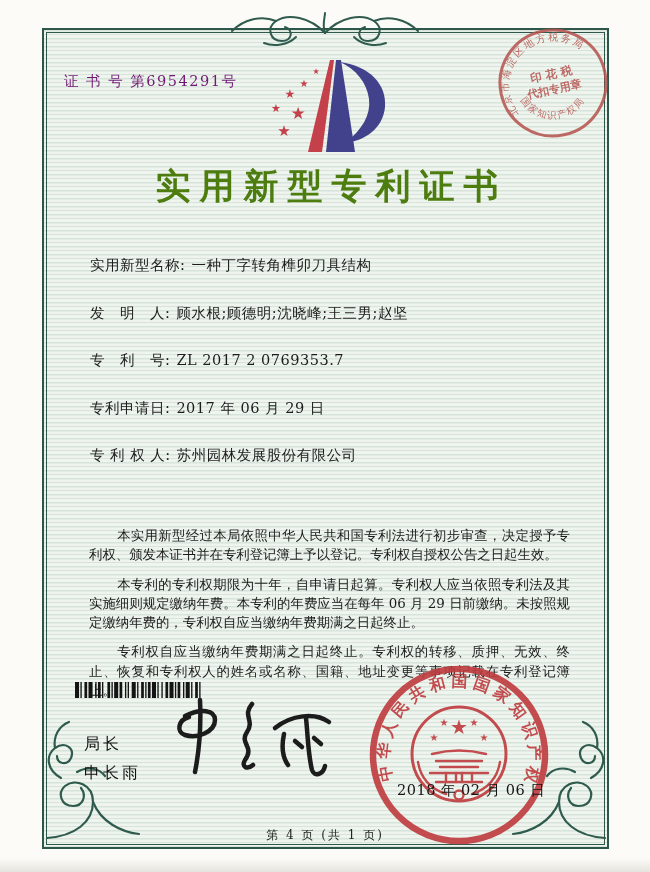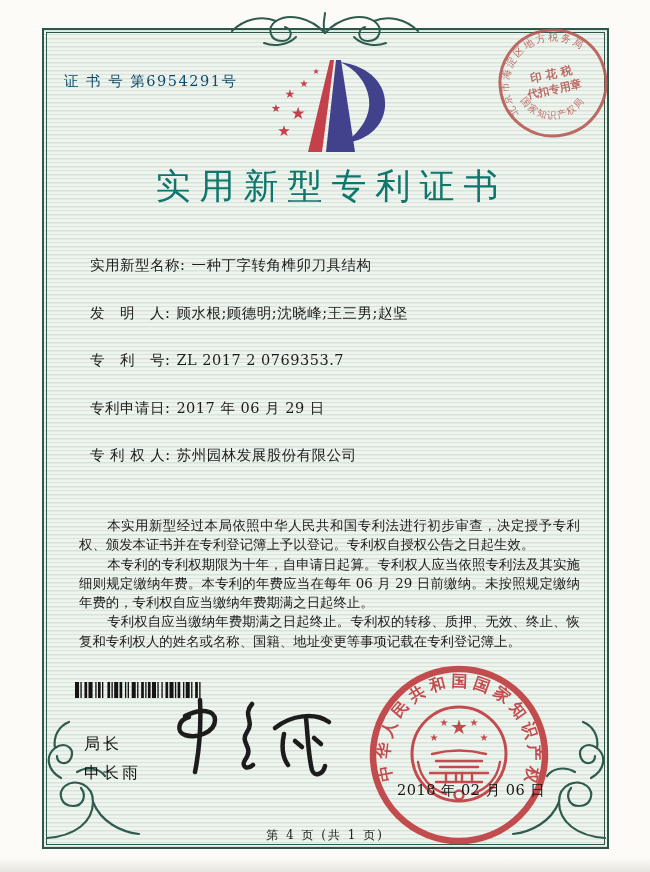--- a/index.html
+++ b/index.html
@@ -13,28 +13,28 @@
   .frame{
     position:absolute;left:42px;top:28px;width:563px;height:817px;
     border:2.5px solid #2e574b;
     background-color:#eff4ee;
     background-image:
       repeating-linear-gradient(0deg, rgba(122,168,140,.22) 0 1px, transparent 1px 4px),
       repeating-linear-gradient(0deg, transparent 0 7px, rgba(122,168,140,.10) 7px 8px);
   }
   .frame::before{content:"";position:absolute;inset:2px;border:1px solid #2e574b;}
   .abs{position:absolute;}
-  .cert-no{left:64px;top:72px;font-size:14.5px;letter-spacing:1.5px;color:#0c4a6e;}
+  .cert-no{left:64px;top:72px;font-size:14.5px;letter-spacing:1.5px;color:#701a75;}
   .title{left:13px;right:0;top:163px;text-align:center;font-size:35px;letter-spacing:9px;
-    font-weight:400;color:#0f766e;white-space:nowrap;}
+    font-weight:700;color:#4d7c0f;white-space:nowrap;}
   .field{left:78px;font-size:14.5px;letter-spacing:.5px;white-space:nowrap;color:#1c1c1c;margin-left:12px;}
   .field .lbl{margin-right:6px;}
   .paras{left:79px;top:516px;width:501px;font-size:13.4px;line-height:19.3px;
     text-align:justify;color:#1b1b1b;}
-  .paras p{margin:0;text-indent:2.1em;}
+  .paras p{margin:10px;text-indent:2.1em;}
   .director{left:84px;top:729px;font-size:16px;line-height:29px;letter-spacing:3px;
     font-family:Liberation Serif, serif;color:#101010;}
   .issue-date{left:397px;top:781px;font-size:14.5px;letter-spacing:.5px;color:#131313;z-index:6;}
   .footer{left:0;right:0;top:827px;text-align:center;font-size:12px;letter-spacing:2px;color:#20241f;}
   .seal{left:366px;top:662px;opacity:.9;z-index:5;}
   .tax-stamp{left:494px;top:24px;opacity:.84;z-index:7;}
   .signature{left:155px;top:692px;z-index:4;}
   .barcode{left:75px;top:682px;}
   .logo{left:262px;top:52px;}
   .orn-top{left:222px;top:11px;z-index:3;}

